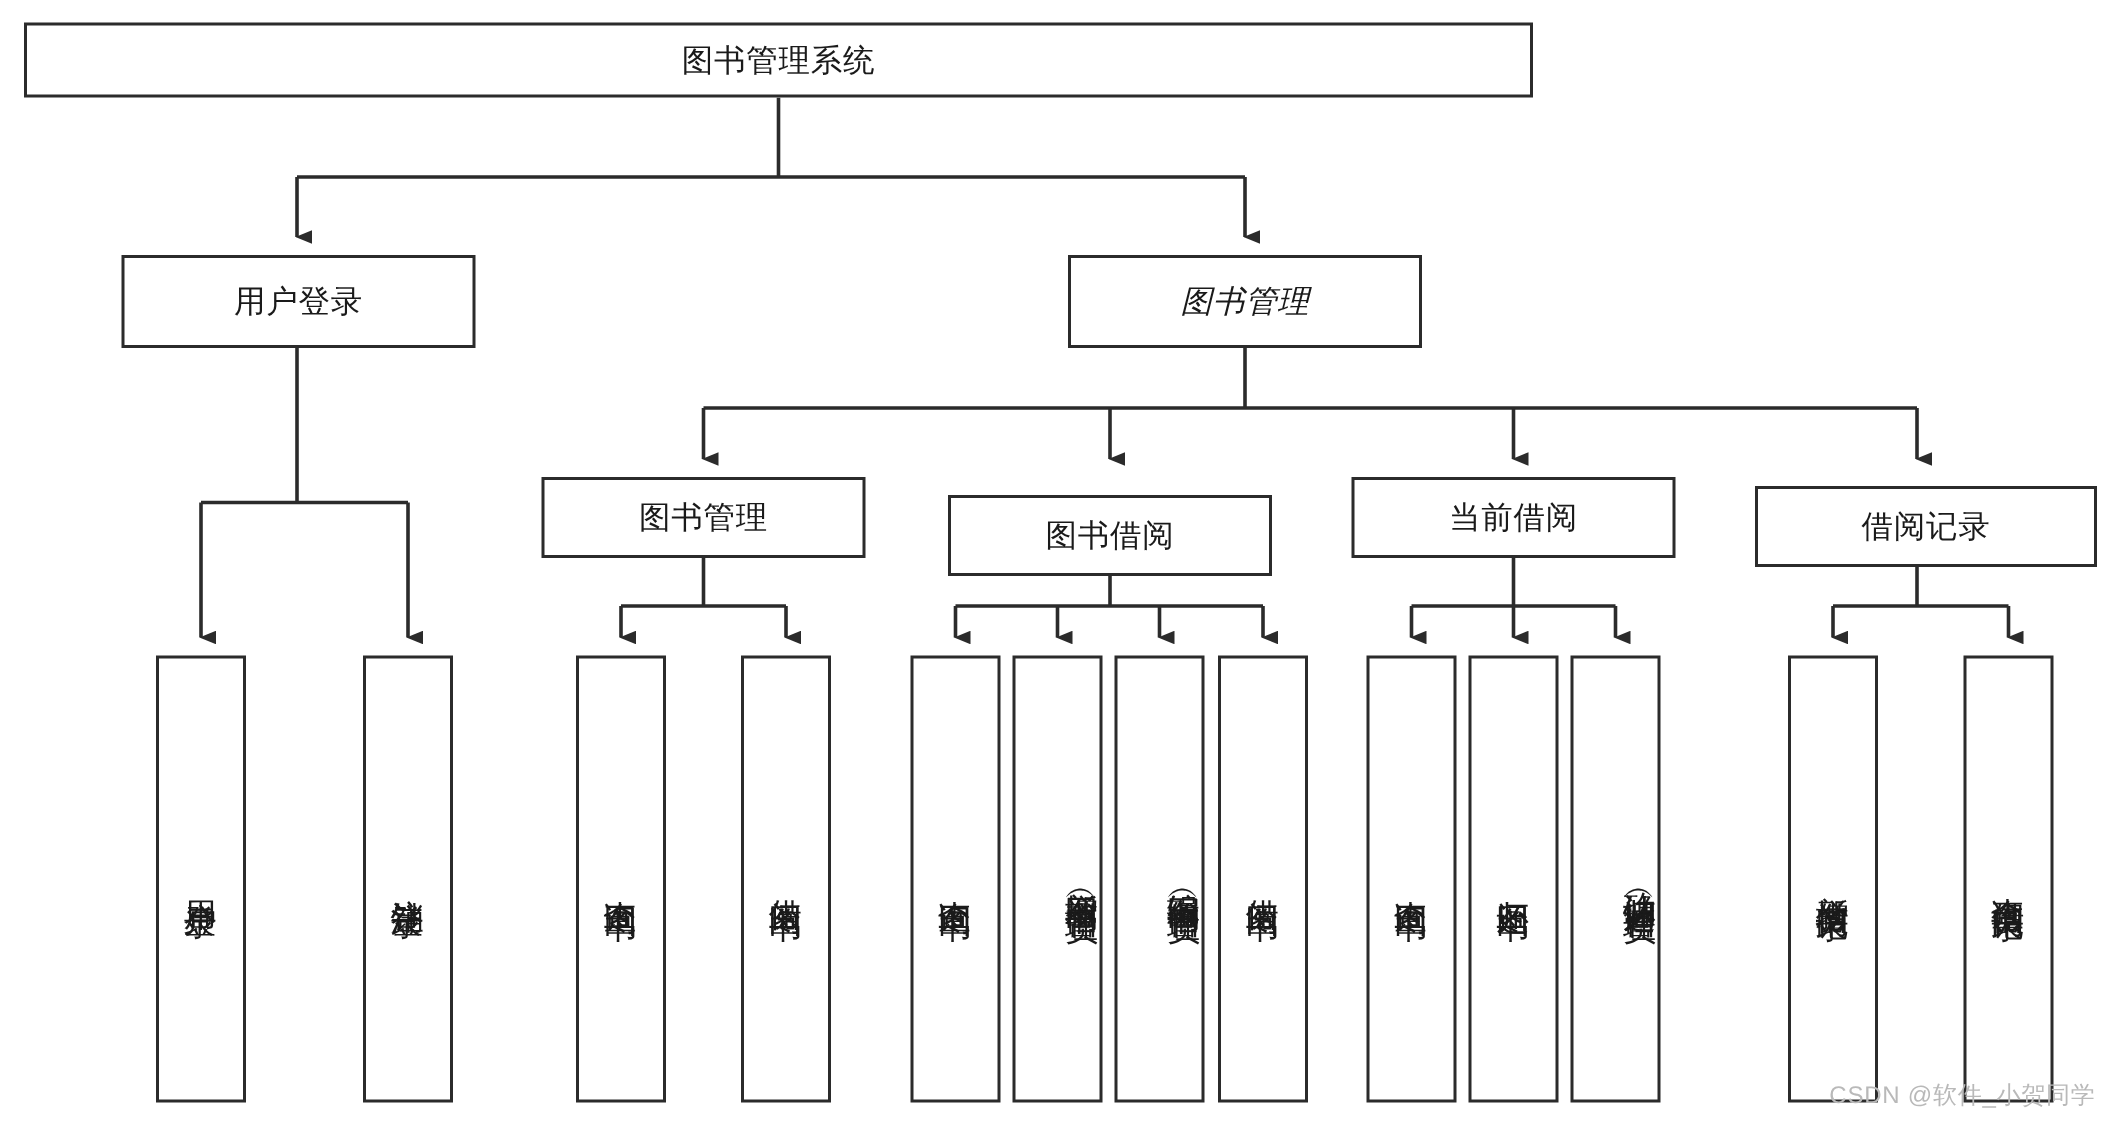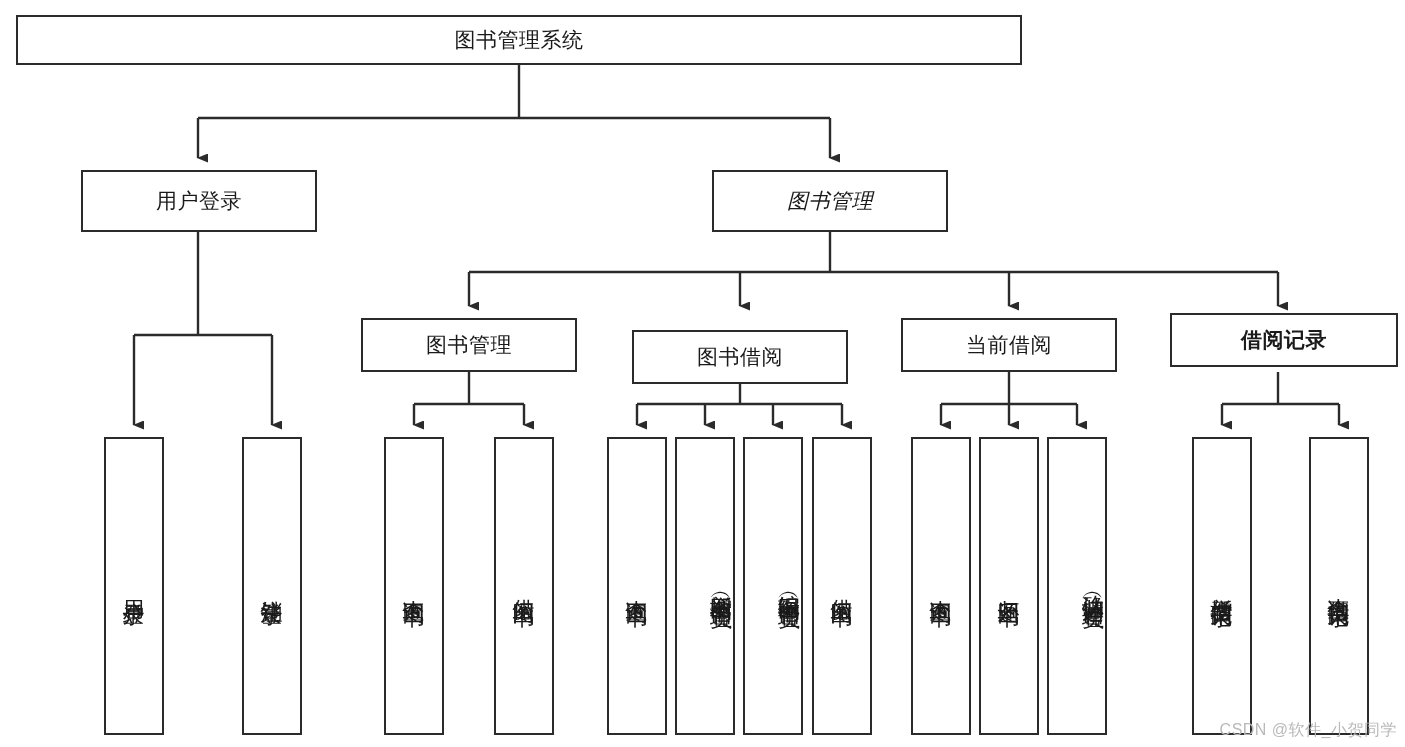--- a/index.html
+++ b/index.html
@@ -133,21 +133,21 @@
 
   <div class="node h" style="left:361px; top:318px; width:216px; height:54px;">
     <span class="node-label">图书管理</span>
   </div>
   <div class="node h" style="left:632px; top:318px; width:216px; height:54px;margin-top:12px;">
     <span class="node-label">图书借阅</span>
   </div>
   <div class="node h" style="left:901px; top:318px; width:216px; height:54px;">
     <span class="node-label">当前借阅</span>
   </div>
-  <div class="node h" style="left:1170px; top:313px; width:228px; height:54px;font-weight:bold;">
+  <div class="node h" style="left:1170px; top:324px; width:228px; height:54px;">
     <span class="node-label">借阅记录</span>
   </div>
 
   <div class="node v vcenter" style="left:104px; top:437px; width:60px; height:298px;">
     <span class="node-label">用户登录</span>
   </div>
   <div class="node v vcenter" style="left:242px; top:437px; width:60px; height:298px;">
     <span class="node-label">注销登录</span>
   </div>
 

